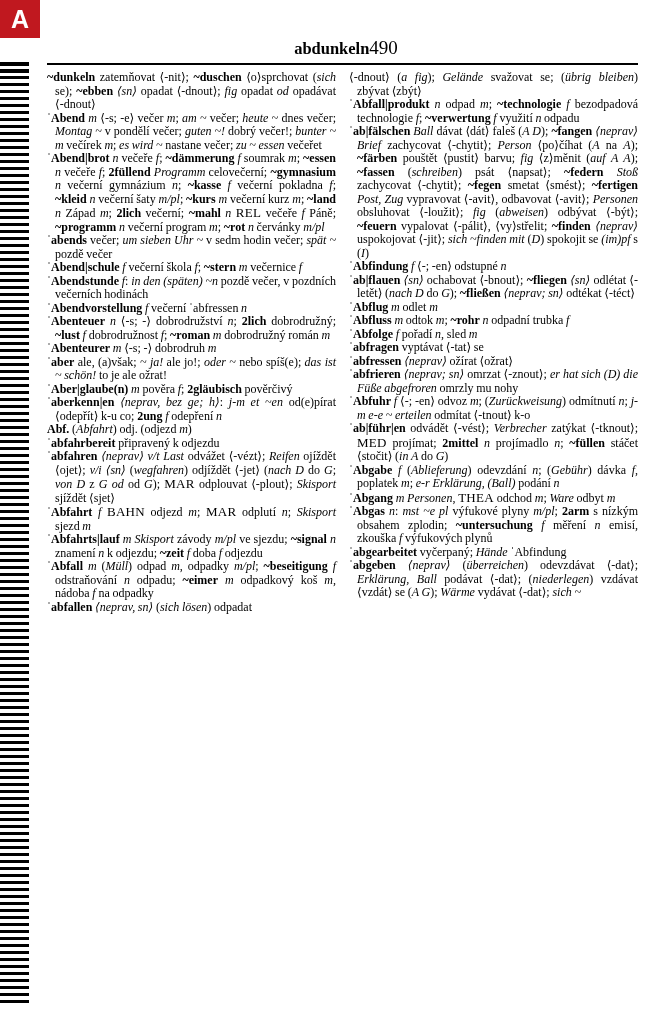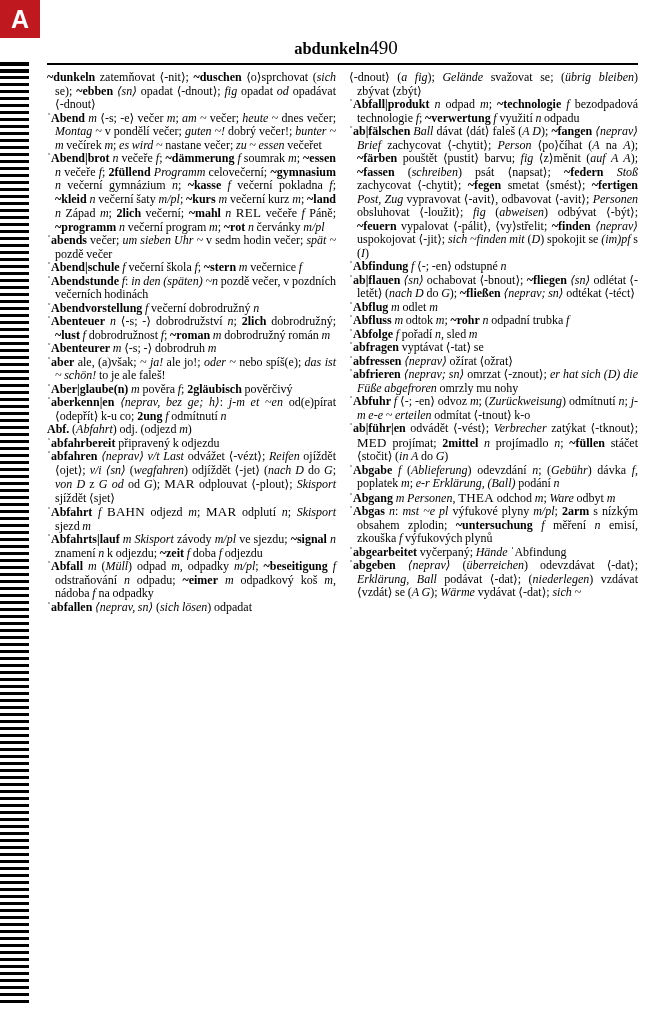--- a/index.html
+++ b/index.html
@@ -66,26 +66,26 @@
     </div>
     <div class="rule"></div>
     <div class="columns">
       <div class="col">
           <p class="entry"><span class="b">~dunkeln</span><span> zatemňovat ⟨-nit⟩; </span><span class="b">~duschen</span><span> ⟨o⟩sprchovat (</span><span class="bi">sich</span><span> se); </span><span class="b">~ebben</span><span> </span><span class="i">⟨sn⟩</span><span> opadat ⟨-dnout⟩; </span><span class="i">fig</span><span> opadat </span><span class="i">od</span><span> opadávat ⟨-dnout⟩</span></p>
           <p class="entry"><span class="b">ˈAbend</span><span class="i"> m</span><span> ⟨-s; -e⟩ večer </span><span class="i">m</span><span>; </span><span class="bi">am ~</span><span> večer; </span><span class="bi">heute ~</span><span> dnes večer; </span><span class="bi">Montag ~</span><span> v pondělí večer; </span><span class="bi">guten ~!</span><span> dobrý večer!; </span><span class="bi">bunter ~</span><span class="i"> m</span><span> večírek </span><span class="i">m</span><span>; </span><span class="bi">es wird ~</span><span> nastane večer; </span><span class="bi">zu ~ essen</span><span> večeřet</span></p>
           <p class="entry"><span class="b">ˈAbend|brot</span><span class="i"> n</span><span> večeře </span><span class="i">f</span><span>; </span><span class="b">~dämmerung</span><span class="i"> f</span><span> soumrak </span><span class="i">m</span><span>; </span><span class="b">~essen</span><span class="i"> n</span><span> večeře </span><span class="i">f</span><span>; </span><span class="b">2füllend</span><span> </span><span class="i">Programm</span><span> celovečerní; </span><span class="b">~gymnasium</span><span class="i"> n</span><span> večerní gymnázium </span><span class="i">n</span><span>; </span><span class="b">~kasse</span><span class="i"> f</span><span> večerní pokladna </span><span class="i">f</span><span>; </span><span class="b">~kleid</span><span class="i"> n</span><span> večerní šaty </span><span class="i">m/pl</span><span>; </span><span class="b">~kurs</span><span class="i"> m</span><span> večerní kurz </span><span class="i">m</span><span>; </span><span class="b">~land</span><span class="i"> n</span><span> Západ </span><span class="i">m</span><span>; </span><span class="b">2lich</span><span> večerní; </span><span class="b">~mahl</span><span class="i"> n</span><span> </span><span class="sc">REL</span><span> večeře </span><span class="i">f</span><span> Páně; </span><span class="b">~programm</span><span class="i"> n</span><span> večerní program </span><span class="i">m</span><span>; </span><span class="b">~rot</span><span class="i"> n</span><span> červánky </span><span class="i">m/pl</span></p>
           <p class="entry"><span class="b">ˈabends</span><span> večer; </span><span class="bi">um sieben Uhr ~</span><span> v sedm hodin večer; </span><span class="bi">spät ~</span><span> pozdě večer</span></p>
           <p class="entry"><span class="b">ˈAbend|schule</span><span class="i"> f</span><span> večerní škola </span><span class="i">f</span><span>; </span><span class="b">~stern</span><span class="i"> m</span><span> večernice </span><span class="i">f</span></p>
           <p class="entry"><span class="b">ˈAbendstunde</span><span class="i"> f</span><span>: </span><span class="bi">in den (späten) ~n</span><span> pozdě večer, v pozdních večerních hodinách</span></p>
-          <p class="entry"><span class="b">ˈAbendvorstellung</span><span class="i"> f</span><span> večerní dobrodružný </span><span class="i">n</span></p>
+          <p class="entry"><span class="b">ˈAbendvorstellung</span><span class="i"> f</span><span> večerní ˈabfressen </span><span class="i">n</span></p>
           <p class="entry"><span class="b">ˈAbenteuer</span><span class="i"> n</span><span> ⟨-s; -⟩ dobrodružství </span><span class="i">n</span><span>; </span><span class="b">2lich</span><span> dobrodružný; </span><span class="b">~lust</span><span class="i"> f</span><span> dobrodružnost </span><span class="i">f</span><span>; </span><span class="b">~roman</span><span class="i"> m</span><span> dobrodružný román </span><span class="i">m</span></p>
           <p class="entry"><span class="b">ˈAbenteurer</span><span class="i"> m</span><span> ⟨-s; -⟩ dobrodruh </span><span class="i">m</span></p>
-          <p class="entry"><span class="b">ˈaber</span><span> ale, (a)však; </span><span class="bi">~ ja!</span><span> ale jo!; </span><span class="bi">oder ~</span><span> nebo spíš(e); </span><span class="bi">das ist ~ schön!</span><span> to je ale faleš!</span></p>
+          <p class="entry"><span class="b">ˈaber</span><span> ale, (a)však; </span><span class="bi">~ ja!</span><span> ale jo!; </span><span class="bi">oder ~</span><span> nebo spíš(e); </span><span class="bi">das ist ~ schön!</span><span> to je ale ožrat!</span></p>
           <p class="entry"><span class="b">ˈAber|glaube(n)</span><span class="i"> m</span><span> pověra </span><span class="i">f</span><span>; </span><span class="b">2gläubisch</span><span> pověrčivý</span></p>
-          <p class="entry"><span class="b">ˈaberkenn|en</span><span> </span><span class="i">⟨neprav, bez ge; h⟩</span><span>: </span><span class="bi">j-m et ~en</span><span> od(e)pírat ⟨odepřít⟩ k-u co; </span><span class="b">2ung</span><span class="i"> f</span><span> odmítnutí </span><span class="i">n</span></p>
+          <p class="entry"><span class="b">ˈaberkenn|en</span><span> </span><span class="i">⟨neprav, bez ge; h⟩</span><span>: </span><span class="bi">j-m et ~en</span><span> od(e)pírat ⟨odepřít⟩ k-u co; </span><span class="b">2ung</span><span class="i"> f</span><span> odepření </span><span class="i">n</span></p>
           <p class="entry"><span class="b">Abf.</span><span> (</span><span class="bi">Abfahrt</span><span>) odj. (odjezd </span><span class="i">m</span><span>)</span></p>
           <p class="entry"><span class="b">ˈabfahrbereit</span><span> připravený k odjezdu</span></p>
           <p class="entry"><span class="b">ˈabfahren</span><span> </span><span class="i">⟨neprav⟩</span><span> </span><span class="i">v/t</span><span> </span><span class="i">Last</span><span> odvážet ⟨-vézt⟩; </span><span class="i">Reifen</span><span> ojíždět ⟨ojet⟩; </span><span class="i">v/i</span><span> </span><span class="i">⟨sn⟩</span><span> (</span><span class="i">wegfahren</span><span>) odjíždět ⟨-jet⟩ (</span><span class="bi">nach</span><span class="i"> D</span><span> do </span><span class="i">G</span><span>; </span><span class="bi">von</span><span class="i"> D</span><span> z </span><span class="i">G</span><span> </span><span class="i">od</span><span> od </span><span class="i">G</span><span>); </span><span class="sc">MAR</span><span> odplouvat ⟨-plout⟩; </span><span class="i">Skisport</span><span> sjíždět ⟨sjet⟩</span></p>
           <p class="entry"><span class="b">ˈAbfahrt</span><span class="i"> f</span><span> </span><span class="sc">BAHN</span><span> odjezd </span><span class="i">m</span><span>; </span><span class="sc">MAR</span><span> odplutí </span><span class="i">n</span><span>; </span><span class="i">Skisport</span><span> sjezd </span><span class="i">m</span></p>
           <p class="entry"><span class="b">ˈAbfahrts|lauf</span><span class="i"> m</span><span> </span><span class="i">Skisport</span><span> závody </span><span class="i">m/pl</span><span> ve sjezdu; </span><span class="b">~signal</span><span class="i"> n</span><span> znamení </span><span class="i">n</span><span> k odjezdu; </span><span class="b">~zeit</span><span class="i"> f</span><span> doba </span><span class="i">f</span><span> odjezdu</span></p>
           <p class="entry"><span class="b">ˈAbfall</span><span class="i"> m</span><span> (</span><span class="i">Müll</span><span>) odpad </span><span class="i">m</span><span>, odpadky </span><span class="i">m/pl</span><span>; </span><span class="b">~beseitigung</span><span class="i"> f</span><span> odstraňování </span><span class="i">n</span><span> odpadu; </span><span class="b">~eimer</span><span class="i"> m</span><span> odpadkový koš </span><span class="i">m</span><span>, nádoba </span><span class="i">f</span><span> na odpadky</span></p>
           <p class="entry"><span class="b">ˈabfallen</span><span> </span><span class="i">⟨neprav, sn⟩</span><span> (</span><span class="i">sich lösen</span><span>) odpadat</span></p>
         </div>
       <div class="col">
           <p class="entry"><span>⟨-dnout⟩ (</span><span class="i">a fig</span><span>); </span><span class="i">Gelände</span><span> svažovat se; (</span><span class="i">übrig bleiben</span><span>) zbývat ⟨zbýt⟩</span></p>

